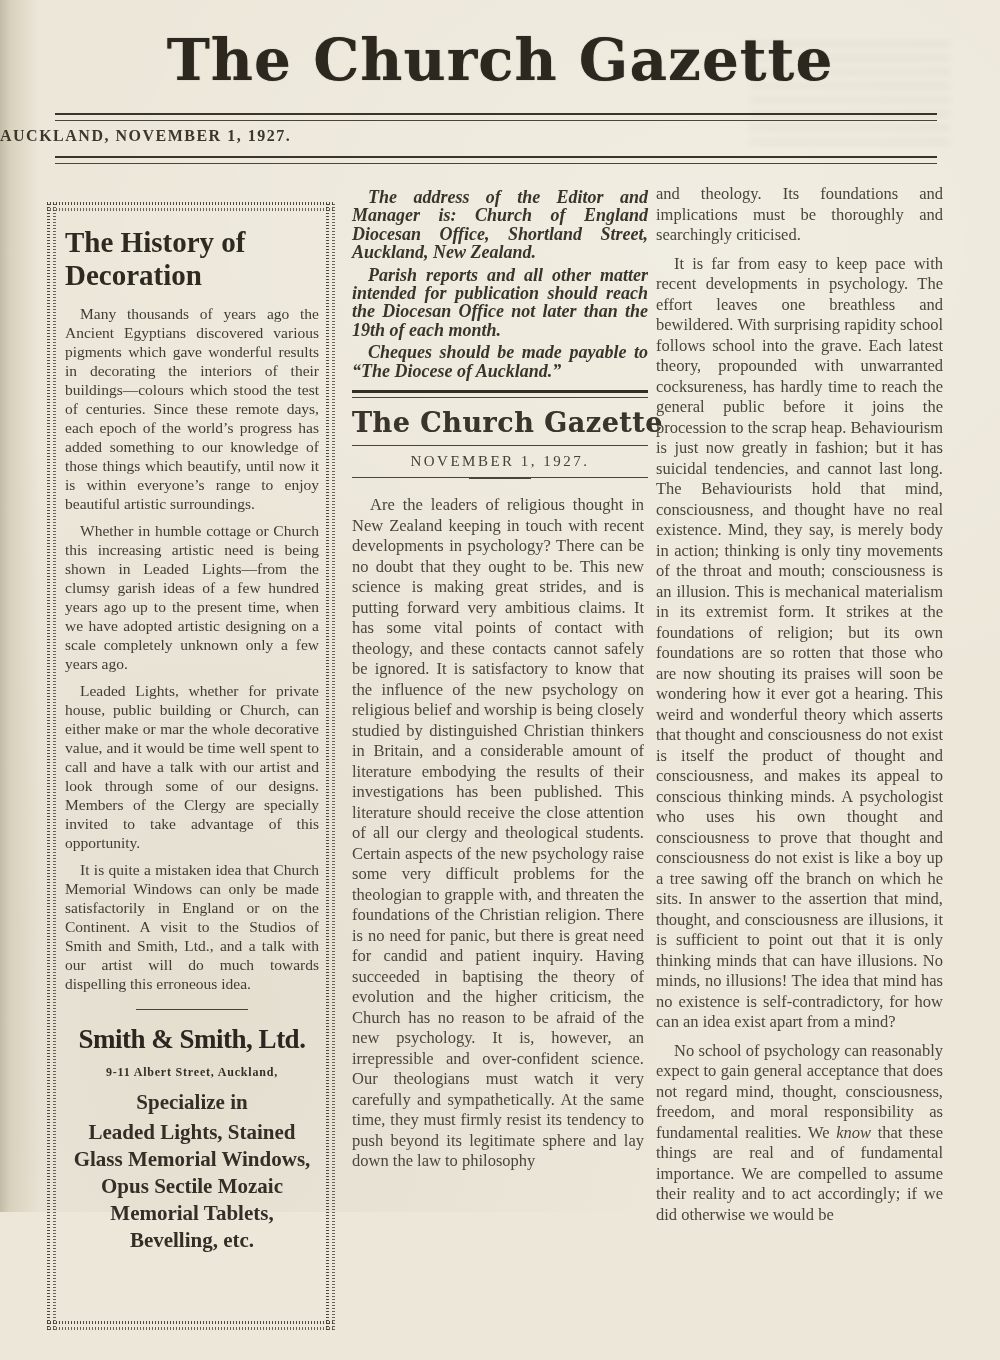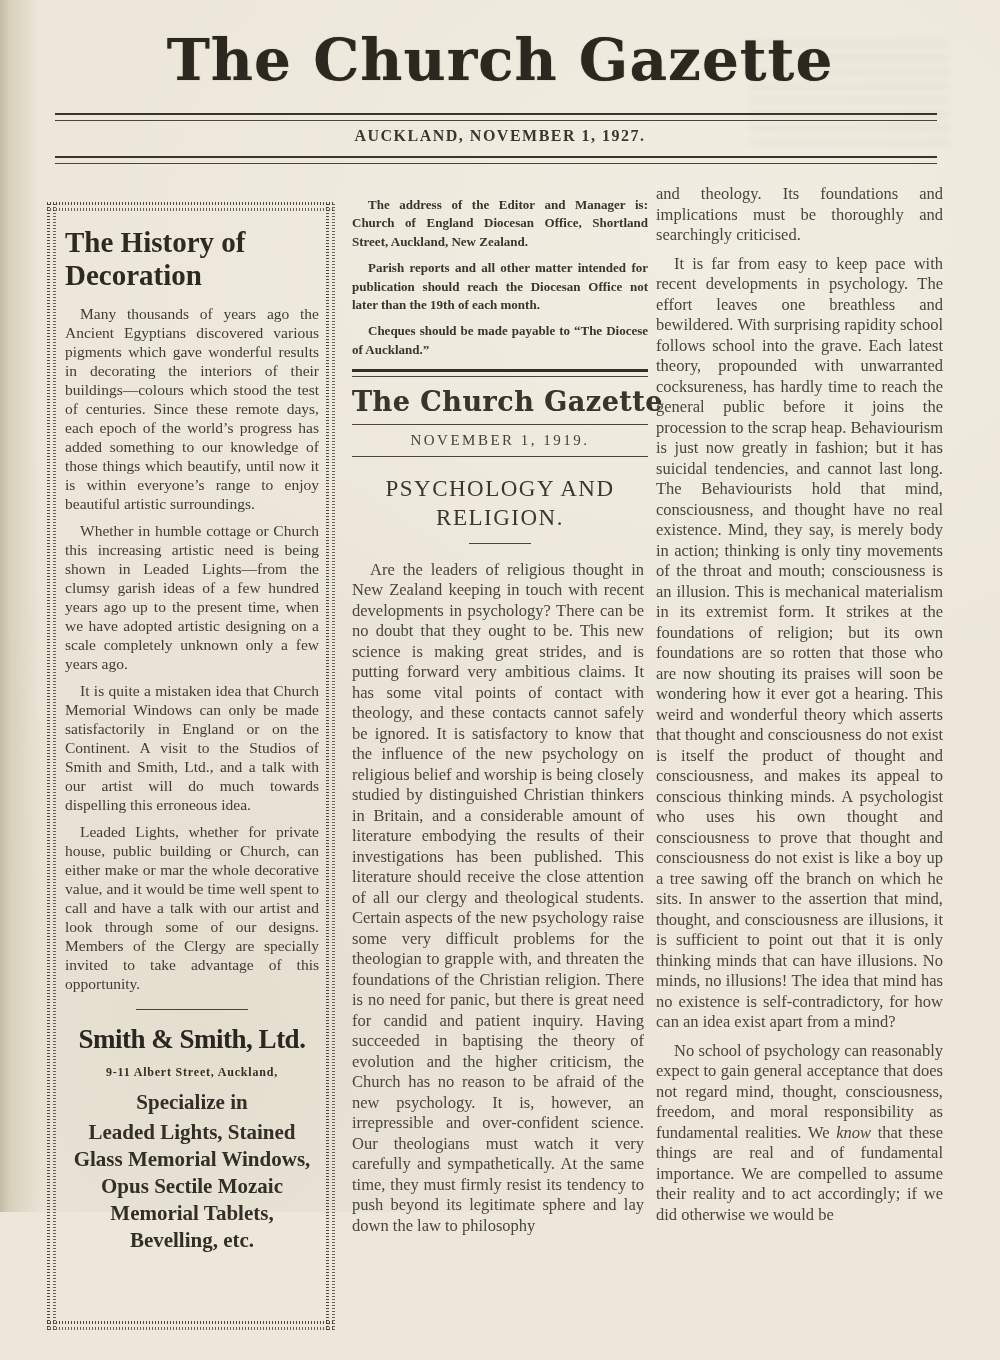--- a/index.html
+++ b/index.html
@@ -29,21 +29,21 @@
   .masthead-title{
     position:absolute;top:26px;left:60px;width:880px;margin:0;
     text-align:center;font-family:"DejaVu Serif","Liberation Serif",serif;
     font-size:58px;font-weight:bold;color:#2c2820;letter-spacing:1px;
     text-shadow:0 0 1px rgba(44,40,32,.55);
   }
   .mast-rule{position:absolute;left:55px;width:882px;height:5px;
     border-top:2px solid #3a352b;border-bottom:1px solid #4a453a;}
   .mast-rule.r1{top:113px;}
   .mast-rule.r2{top:156px;}
-  .dateline{position:absolute;top:127px;left:0;width:1000px;text-align:center;
+  .dateline{position:absolute;top:127px;left:0;width:1000px;text-align:left;
     font-size:16px;font-weight:bold;letter-spacing:1.5px;color:#3c372d;}
 
   
   .ad-box{position:absolute;left:47px;top:202px;width:288px;height:1128px;}
   .hatch-h{position:absolute;left:0;right:0;height:9px;
     background-image:
       repeating-linear-gradient(90deg,rgba(58,53,43,.9) 0 1px,rgba(0,0,0,0) 1px 3px),
       repeating-linear-gradient(90deg,rgba(58,53,43,.75) 0 1px,rgba(0,0,0,0) 1px 3px);
     background-size:100% 3px,100% 3px;background-position:0 0,0 6px;background-repeat:no-repeat;}
   .hatch-h.top{top:0;} .hatch-h.bot{bottom:0;}
@@ -62,22 +62,22 @@
     text-align:center;color:#2b2720;white-space:nowrap;}
   .ad-address{margin:0 0 10px 0;font-size:12px;font-weight:bold;letter-spacing:.8px;
     text-align:center;color:#332f27;}
   .ad-specialize{margin:0 0 4px 0;font-size:21px;font-weight:bold;text-align:center;color:#332f27;}
   .ad-services{margin:0;font-size:21px;font-weight:bold;line-height:27px;
     text-align:center;color:#332f27;}
 
   
   .col{position:absolute;}
   .col-middle{left:352px;top:188px;width:296px;}
-  .notices p{margin:8px 0 4px 0;font-size:13px;line-height:18.4px;font-weight:bold;
-    text-align:justify;text-indent:16px;color:#3a352c;}
+  .notices p{margin:0 0 4px 0;font-size:18px;line-height:18.4px;font-weight:bold;
+    text-align:justify;text-indent:16px;color:#3a352c;font-style:italic;}
   .head-rule{margin-top:10px;height:4px;border-top:3px solid #332f26;border-bottom:1px solid #4a453a;}
   .section-title{margin:9px 0 7px 0;text-align:center;font-family:"DejaVu Serif","Liberation Serif",serif;
     font-size:27px;font-weight:bold;color:#3a352c;letter-spacing:.5px;white-space:nowrap;
     text-shadow:0 0 .5px rgba(58,53,44,.5);}
   .thin-rule{border-top:1px solid #4a453a;}
   .section-date{margin:7px 0;text-align:center;font-size:15px;letter-spacing:2.5px;color:#464136;}
   .article-title{margin:18px auto 10px auto;max-width:280px;text-align:center;
     font-size:23px;font-weight:normal;line-height:1.25;letter-spacing:1.5px;color:#3c372e;}
   .short-rule{width:62px;margin:0 auto 16px auto;border-top:1px solid #4a453a;}
   .body-text p{margin:0 4px 8px 0;font-size:16.5px;line-height:20.5px;text-align:justify;color:#4a453c;}
@@ -102,42 +102,41 @@
 
   <aside class="ad-box">
     <div class="hatch-h top"></div>
     <div class="hatch-h bot"></div>
     <div class="hatch-v lft"></div>
     <div class="hatch-v rgt"></div>
     <div class="ad-inner">
       <h2 class="ad-title">The History of Decoration</h2>
       <p class="ind">Many thousands of years ago the Ancient Egyptians discovered various pigments which gave wonderful results in decorating the interiors of their buildings—colours which stood the test of centuries. Since these remote days, each epoch of the world’s progress has added something to our knowledge of those things which beautify, until now it is within everyone’s range to enjoy beautiful artistic surroundings.</p>
       <p class="ind">Whether in humble cottage or Church this increasing artistic need is being shown in Leaded Lights—from the clumsy garish ideas of a few hundred years ago up to the present time, when we have adopted artistic designing on a scale completely unknown only a few years ago.</p>
+      <p class="ind">Leaded Lights, whether for private house, public building or Church, can either make or mar the whole decorative value, and it would be time well spent to call and have a talk with our artist and look through some of our designs. Members of the Clergy are specially invited to take advantage of this opportunity.</p>
       <p class="ind">It is quite a mistaken idea that Church Memorial Windows can only be made satisfactorily in England or on the Continent. A visit to the Studios of Smith and Smith, Ltd., and a talk with our artist will do much towards dispelling this erroneous idea.</p>
-      <p class="ind">Leaded Lights, whether for private house, public building or Church, can either make or mar the whole decorative value, and it would be time well spent to call and have a talk with our artist and look through some of our designs. Members of the Clergy are specially invited to take advantage of this opportunity.</p>
       <div class="ad-divider"></div>
       <h3 class="ad-company">Smith &amp; Smith, Ltd.</h3>
       <div class="ad-address">9-11 Albert Street, Auckland,</div>
       <div class="ad-specialize">Specialize in</div>
       <div class="ad-services">Leaded Lights, Stained Glass Memorial Windows, Opus Sectile Mozaic Memorial Tablets, Bevelling, etc.</div>
     </div>
   </aside>
 
   <section class="col col-middle">
     <div class="notices">
       <p>The address of the Editor and Manager is: Church of England Diocesan Office, Shortland Street, Auckland, New Zealand.</p>
       <p>Parish reports and all other matter intended for publication should reach the Diocesan Office not later than the 19th of each month.</p>
       <p>Cheques should be made payable to “The Diocese of Auckland.”</p>
     </div>
     <div class="head-rule"></div>
     <h2 class="section-title">The Church Gazette</h2>
     <div class="thin-rule"></div>
-    <div class="section-date">NOVEMBER 1, 1919.</div>
+    <div class="section-date">NOVEMBER 1, 1927.</div>
     <div class="thin-rule"></div>
-    <h2 class="article-title">PSYCHOLOGY AND RELIGION.</h2>
     <div class="short-rule"></div>
     <div class="body-text">
       <p class="ind">Are the leaders of religious thought in New Zealand keeping in touch with recent developments in psychology? There can be no doubt that they ought to be. This new science is making great strides, and is putting forward very ambitious claims. It has some vital points of contact with theology, and these contacts cannot safely be ignored. It is satisfactory to know that the influence of the new psychology on religious belief and worship is being closely studied by distinguished Christian thinkers in Britain, and a considerable amount of literature embodying the results of their investigations has been published. This literature should receive the close attention of all our clergy and theological students. Certain aspects of the new psychology raise some very difficult problems for the theologian to grapple with, and threaten the foundations of the Christian religion. There is no need for panic, but there is great need for candid and patient inquiry. Having succeeded in baptising the theory of evolution and the higher criticism, the Church has no reason to be afraid of the new psychology. It is, however, an irrepressible and over-confident science. Our theologians must watch it very carefully and sympathetically. At the same time, they must firmly resist its tendency to push beyond its legitimate sphere and lay down the law to philosophy</p>
     </div>
   </section>
 
   <section class="col col-right">
     <div class="body-text">
       <p class="cont">and theology. Its foundations and implications must be thoroughly and searchingly criticised.</p>
       <p class="ind">It is far from easy to keep pace with recent developments in psychology. The effort leaves one breathless and bewildered. With surprising rapidity school follows school into the grave. Each latest theory, propounded with unwarranted cocksureness, has hardly time to reach the general public before it joins the procession to the scrap heap. Behaviourism is just now greatly in fashion; but it has suicidal tendencies, and cannot last long. The Behaviourists hold that mind, consciousness, and thought have no real existence. Mind, they say, is merely body in action; thinking is only tiny movements of the throat and mouth; consciousness is an illusion. This is mechanical materialism in its extremist form. It strikes at the foundations of religion; but its own foundations are so rotten that those who are now shouting its praises will soon be wondering how it ever got a hearing. This weird and wonderful theory which asserts that thought and consciousness do not exist is itself the product of thought and consciousness, and makes its appeal to conscious thinking minds. A psychologist who uses his own thought and consciousness to prove that thought and consciousness do not exist is like a boy up a tree sawing off the branch on which he sits. In answer to the assertion that mind, thought, and consciousness are illusions, it is sufficient to point out that it is only thinking minds that can have illusions. No minds, no illusions! The idea that mind has no existence is self-contradictory, for how can an idea exist apart from a mind?</p>

